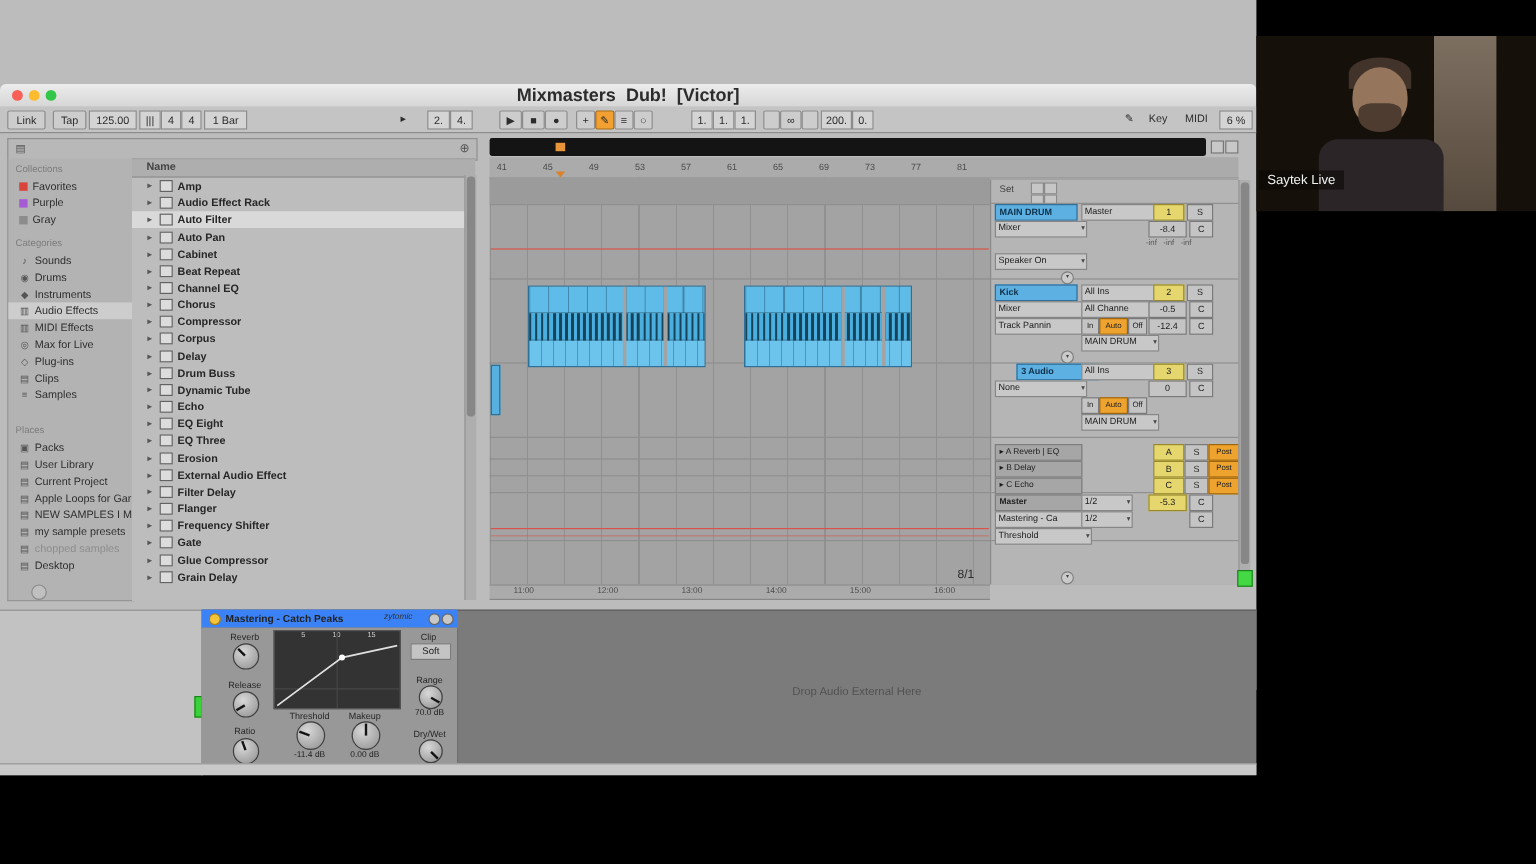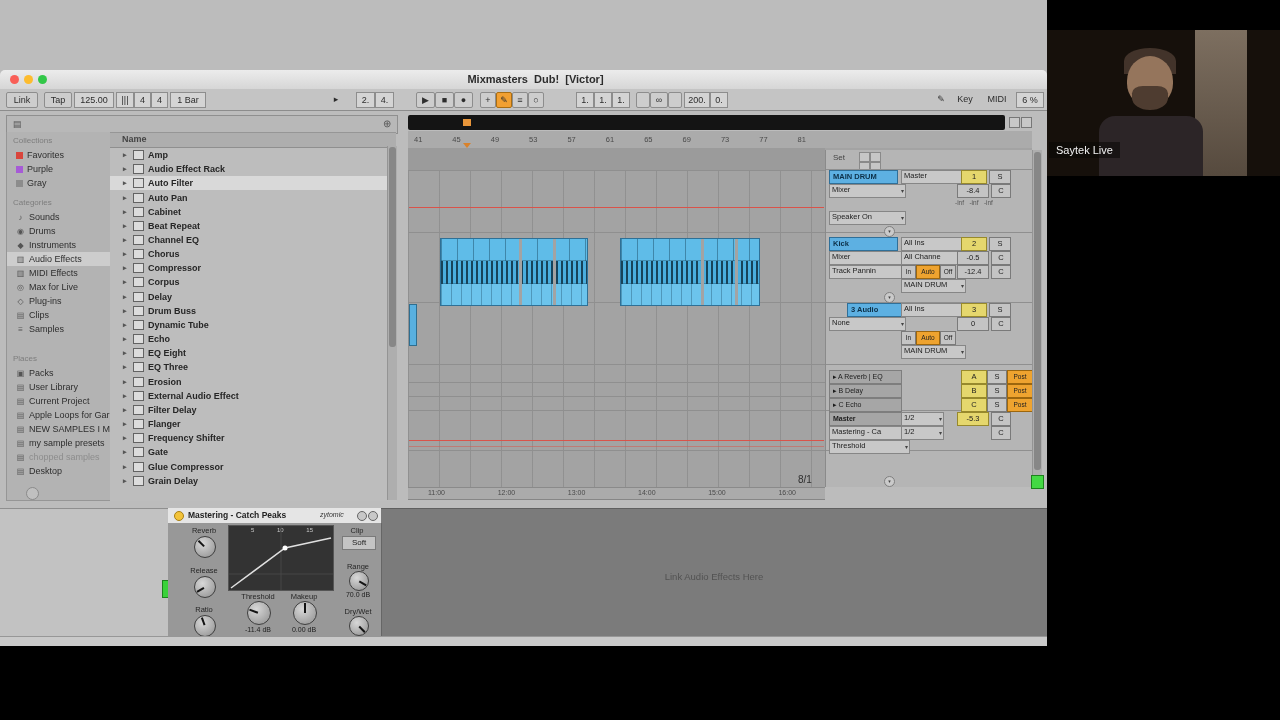--- a/index.html
+++ b/index.html
@@ -2,21 +2,21 @@
 <html><head>
 <meta charset="utf-8">
 <style>
   html,body{margin:0;padding:0;}
   body{width:1280px;height:720px;background:#000;font-family:"Liberation Sans",sans-serif;position:relative;overflow:hidden;}
   .abs{position:absolute;}
   
   .win{background:#bcbcbc;}
   .titlebar{background:linear-gradient(#ececec,#d6d6d6);border-bottom:1px solid #9c9c9c;border-radius:5px 5px 0 0;}
   .light{width:9px;height:9px;border-radius:50%;position:absolute;top:5px;}
-  .wtitle{width:100%;text-align:center;font-size:11px;color:#2c2c2c;font-weight:bold;line-height:19px;white-space:pre;margin-left:12px;}
+  .wtitle{width:100%;text-align:center;font-size:15px;color:#2c2c2c;font-weight:bold;line-height:19px;white-space:pre;}
   
   .tbar{background:#c4c4c4;border-bottom:1px solid #8c8c8c;}
   .tbtn,.tfield{position:absolute;top:3px;height:14px;display:flex;align-items:center;justify-content:center;font-size:9px;color:#2c2c2c;}
   .tbtn{background:#cdcdcd;border:1px solid #8d8d8d;border-radius:2px;}
   .tfield{background:#d4d4d4;border:1px solid #8d8d8d;}
   .flat{background:transparent;border:none;}
   .active-orange{background:#f2a032;border-color:#a96d12;}
   
   .bhead{background:#b8b8b8;border:1px solid #8f8f8f;}
   .sidebar{background:#b3b3b3;border:1px solid #969696;border-top:none;}
@@ -50,21 +50,21 @@
   .sel::after{content:"▾";position:absolute;right:1px;top:1px;font-size:6px;color:#444;}
   .bx{position:absolute;border:1px solid #7a7a7a;background:#c4c4c4;font-size:7.5px;color:#222;text-align:center;height:12px;line-height:11px;}
   .ybx{background:#e5d76d;border-color:#97892c;}
   .obx{background:#eea32f;border-color:#9c660d;}
   .thdr{position:absolute;background:#5db0e2;border:1px solid #2f6f98;color:#0d3048;font-size:7.5px;font-weight:bold;height:12px;line-height:11px;padding-left:3px;overflow:hidden;white-space:nowrap;}
   .rhdr{position:absolute;background:#a6a6a6;border:1px solid #7e7e7e;color:#1c1c1c;font-size:7px;height:12px;line-height:11px;padding-left:3px;overflow:hidden;white-space:nowrap;}
   .meter{position:absolute;font-size:6.5px;color:#555;white-space:pre;}
   .fold{position:absolute;width:9px;height:9px;border-radius:50%;background:#cacaca;border:1px solid #7f7f7f;font-size:5px;color:#444;text-align:center;line-height:8px;}
   .retrow{position:relative;height:14px;}
   
-  .devtitle{background:#e5e5e5;border-bottom:1px solid #6f6f6f;}
+  .devtitle{background:#3b82f6;border-bottom:1px solid #6f6f6f;}
   .devbody{background:#989898;border-right:1px solid #666;}
   .knob{position:absolute;border-radius:50%;background:radial-gradient(circle at 38% 32%,#d8d8d8,#8e8e8e);border:1px solid #3f3f3f;}
   .knob i{position:absolute;left:50%;top:6%;width:2px;height:42%;margin-left:-1px;background:#141414;transform-origin:50% 110%;transform:rotate(var(--rot,0deg));}
   .lbl{position:absolute;font-size:7.5px;color:#262626;text-align:center;}
   .val{position:absolute;font-size:7px;color:#1d1d1d;text-align:center;}
   .graph{background:#333;border:1px solid #555;}
   .drophint{font-size:9.5px;color:#525252;text-align:center;}
   
   .webcam{background:#16100b;overflow:hidden;}
   .camlabel{position:absolute;background:rgba(10,8,6,.55);padding:2px 7px;font-size:11px;color:#f2f2f2;}
@@ -575,21 +575,21 @@
       <i></i>
     </div>
   <div class="val" style="left:168px;top:68px;width:44px;">70.0 dB</div>
   <div class="lbl" style="left:168px;top:84px;width:44px;">Dry/Wet</div>
   <div class="knob" style="left:181px;top:93px;width:18px;height:18px;--rot:135deg;">
       <i></i>
     </div>
   <div class="val" style="left:168px;top:113px;width:44px;">100 %</div>
 </div>
 
-<div class="abs drophint" style="left:381px;top:571px;width:666px;">Link Audio Effects Here</div>
+<div class="abs drophint" style="left:381px;top:571px;width:666px;">Drop Audio External Here</div>
 
 <div class="abs" style="left:0;top:636px;width:1047px;height:9px;background:#c9c9c9;border-top:1px solid #979797;"></div>
 
 <div class="abs" style="left:26px;top:487px;width:11px;height:11px;border-radius:50%;background:#c0c0c0;border:1px solid #8a8a8a;"></div>
 
 <div class="abs webcam" style="left:1047px;top:30px;width:233px;height:146px;">
   <div class="abs" style="left:148px;top:0;width:52px;height:146px;background:linear-gradient(180deg,#7d6f60,#564a3e);"></div>
   <div class="abs" style="left:77px;top:18px;width:52px;height:26px;border-radius:50% 50% 0 0;background:#42332a;"></div>
   <div class="abs" style="left:80px;top:26px;width:46px;height:50px;border-radius:50% 50% 45% 45%;background:#95755c;"></div>
   <div class="abs" style="left:85px;top:56px;width:36px;height:24px;border-radius:30% 30% 50% 50%;background:#4e3c30;"></div>

